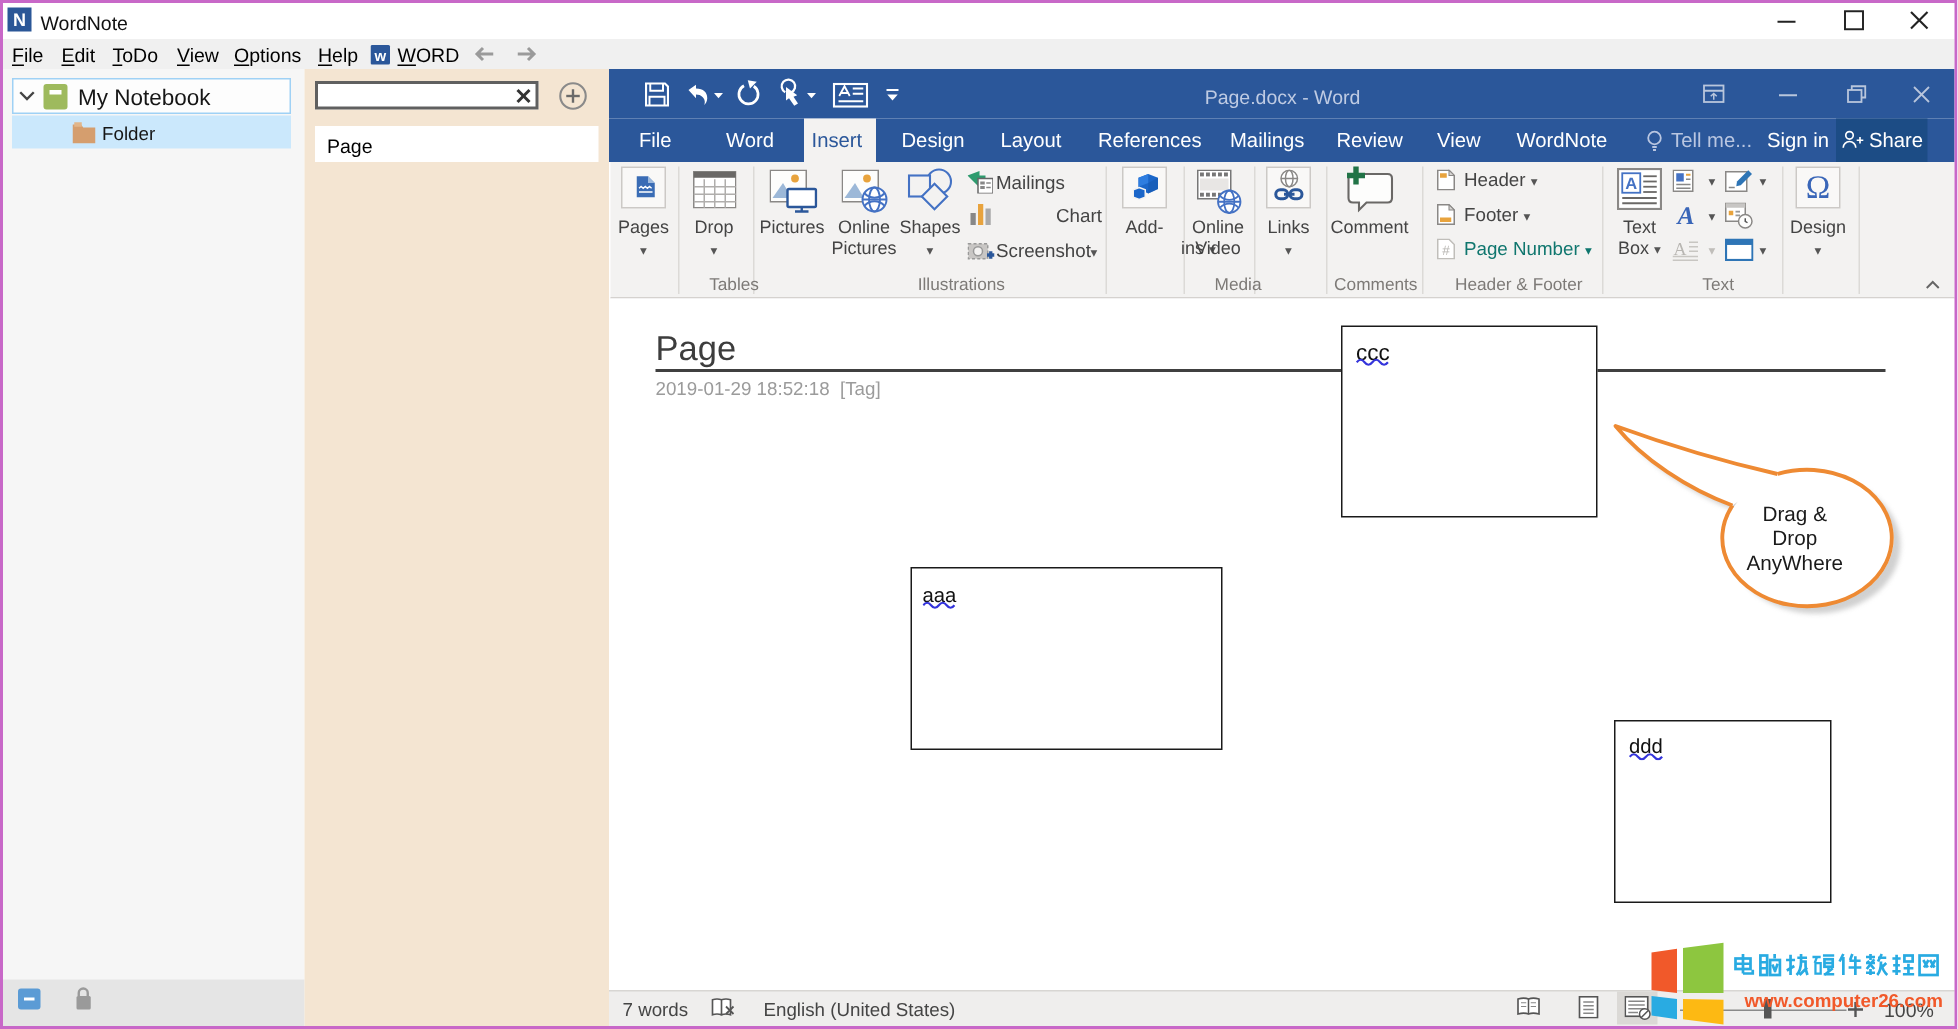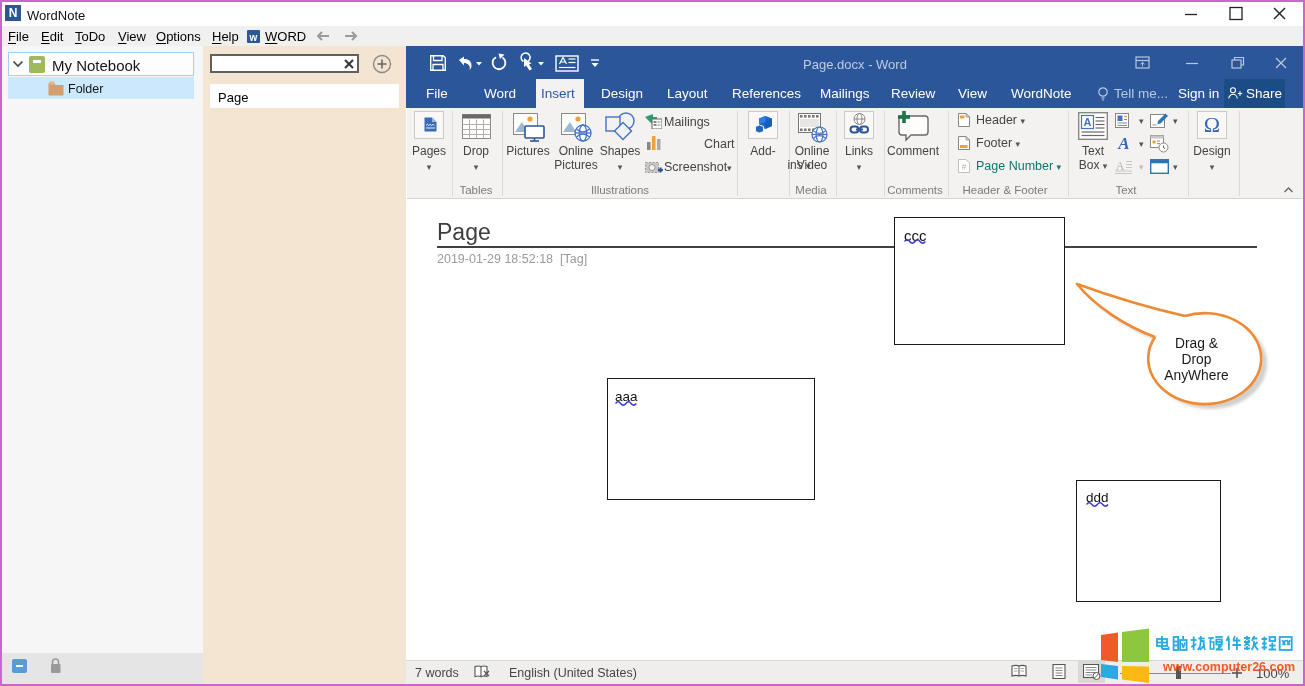--- a/index.html
+++ b/index.html
@@ -1,21 +1,21 @@
 <!DOCTYPE html>
 <html><head>
 <meta charset="utf-8">
 <style>
   * { margin:0; padding:0; box-sizing:border-box; }
   html,body { width:1305px; height:686px; overflow:hidden; }
   body { font-family:"Liberation Sans", sans-serif; position:relative; background:#fff; }
   .abs { position:absolute; }
   .mi u { text-underline-offset:2px; }
   .tab { position:absolute; height:29px; line-height:29px; color:#fff; font-size:13.5px; }
-  .rlabel { position:absolute; top:184px; font-size:11.5px; color:#7d7a77; text-align:center; }
+  .rlabel { position:absolute; top:184px; font-size:11.5px; color:#7d7a77; text-align:right; }
   .blabel { position:absolute; font-size:12px; color:#444; text-align:center; line-height:13.5px; white-space:nowrap; }
   .rsep { position:absolute; top:111px; width:1px; height:85px; background:#dcdad7; }
   .hf { position:absolute; font-size:12.5px; color:#444; }
 </style>
 </head>
 <body>
 
 <div class="abs" style="left:0; top:0; width:1305px; height:686px; border:2px solid #c868c8; z-index:50; pointer-events:none;"></div>
 <div class="abs" style="left:2px; top:2px; width:1301px; height:24px; background:#fff;"></div>
 <div class="abs" style="left:5px; top:5px; width:16px; height:16px; background:#2b5797; color:#fff; font-weight:bold; font-size:12px; text-align:center; line-height:16px;">N</div>

